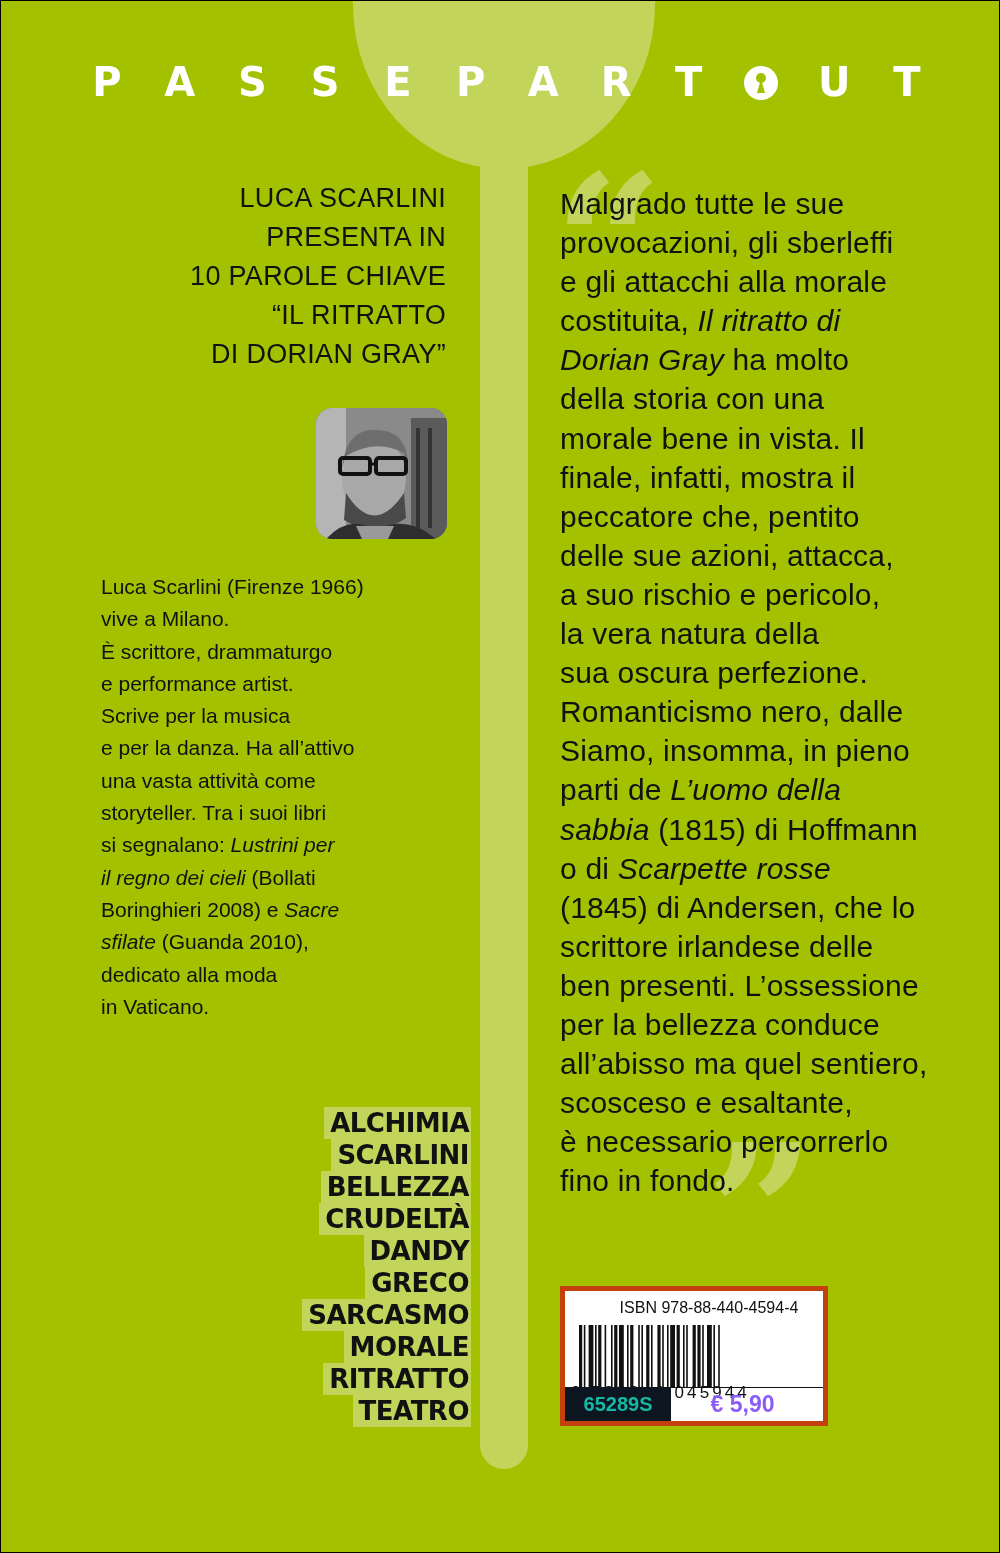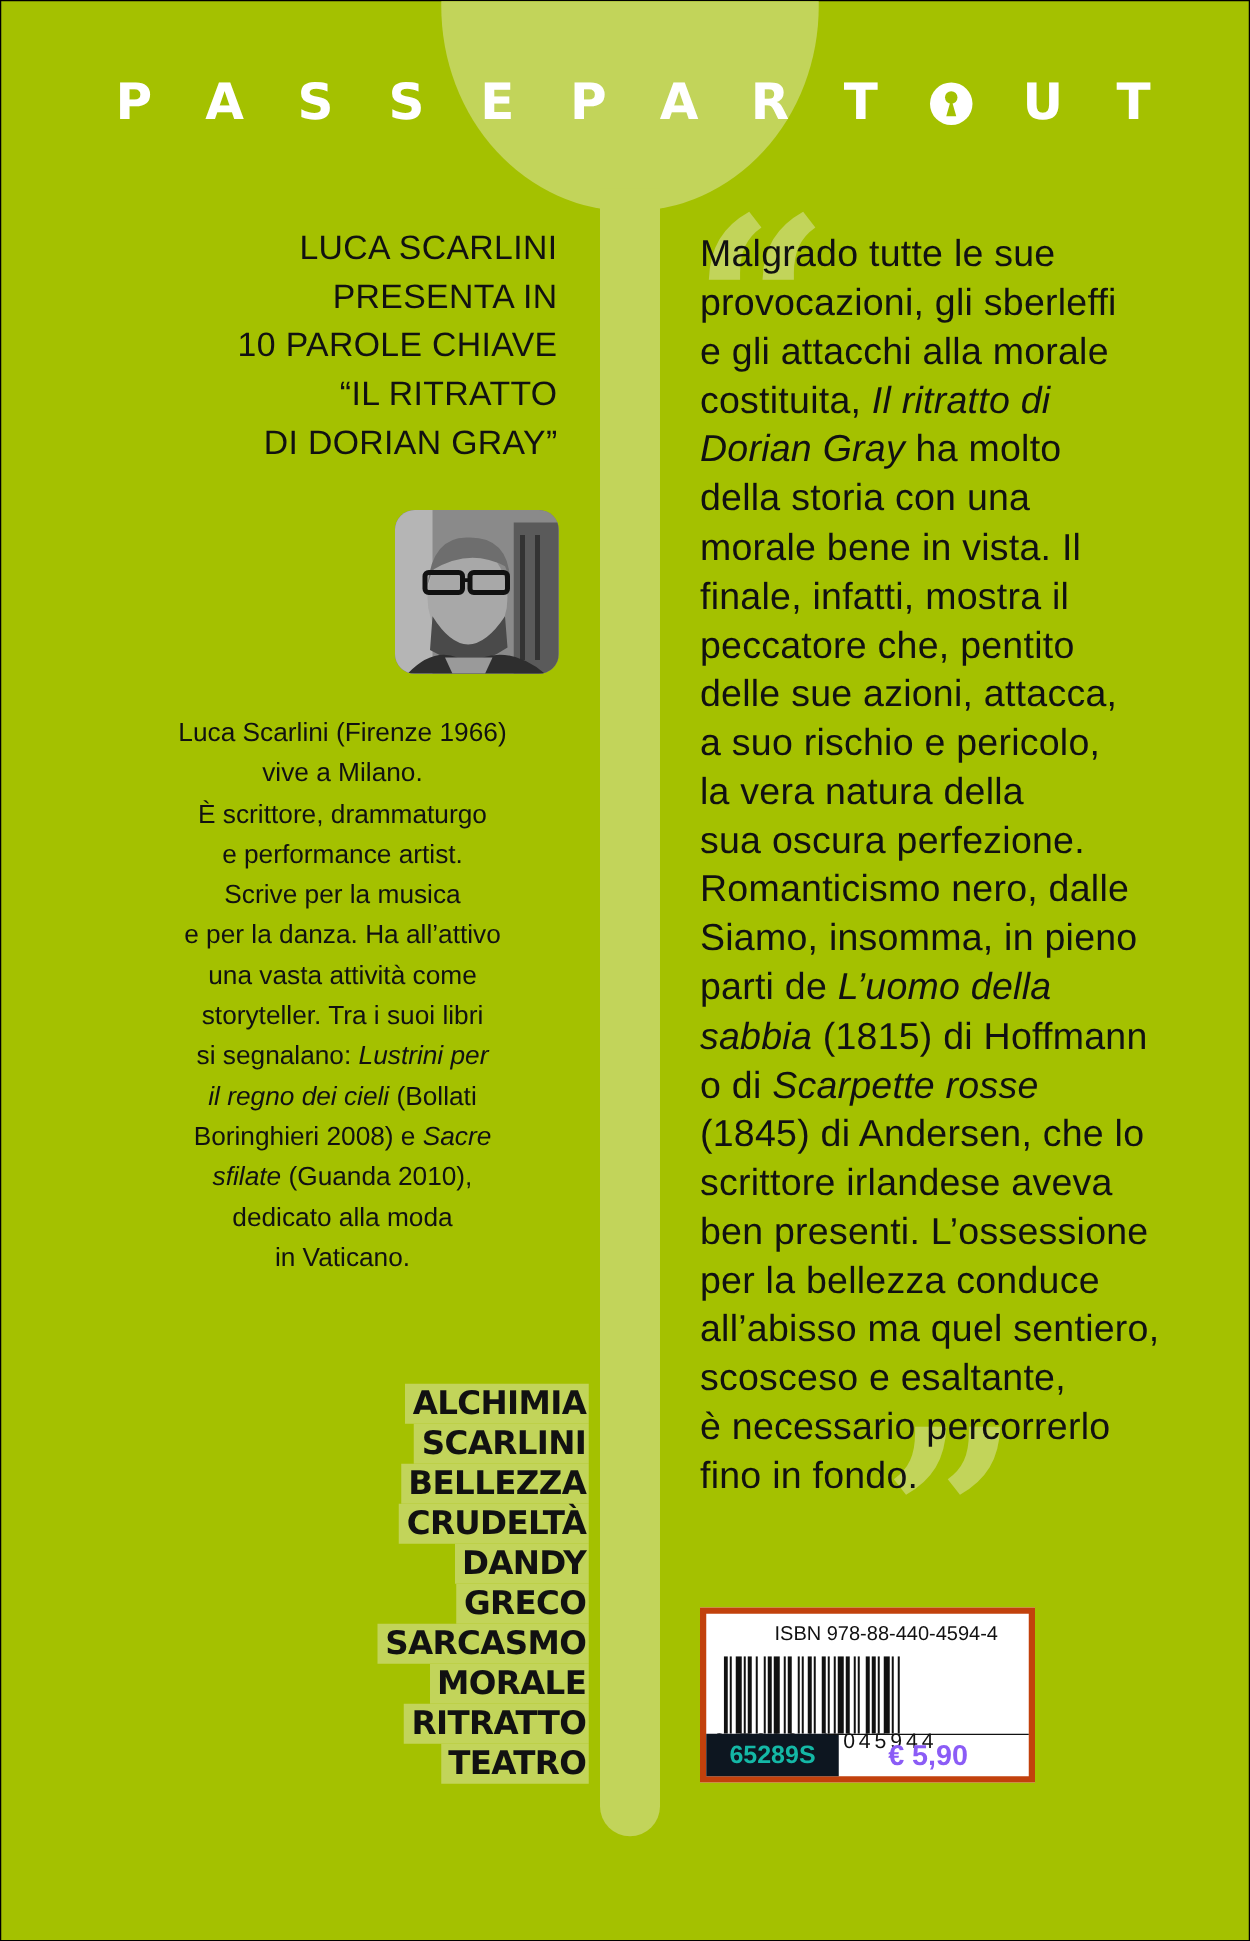--- a/index.html
+++ b/index.html
@@ -43,21 +43,21 @@
   .headline {
     position: absolute; left: 120px; top: 178px; width: 325px;
     text-align: right; font-size: 27px; line-height: 39px; letter-spacing: 0.3px;
     text-transform: none;
   }
   .photo {
     position: absolute; left: 315px; top: 407px; width: 131px; height: 131px;
     border-radius: 16px; overflow: hidden; background: #777;
   }
   .bio {
-    position: absolute; left: 100px; top: 570px; width: 346px; text-align: center;
+    position: absolute; left: 100px; top: 570px; width: 346px; text-align: left;
     font-size: 21px; line-height: 32.3px;
   }
   .bio p { margin: 0; }
   .keywords {
     position: absolute; left: 290px; top: 1106px; width: 180px;
   }
   .kw {
     display: block; text-align: right; font-weight: bold; font-size: 26px;
     line-height: 32px; height: 32px; font-family: "DejaVu Sans", sans-serif;
     letter-spacing: -0.5px;
@@ -195,21 +195,21 @@
       <p>delle sue azioni, attacca,</p>
       <p>a suo rischio e pericolo,</p>
       <p>la vera natura della</p>
       <p>sua oscura perfezione.</p>
       <p>Romanticismo nero, dalle</p>
       <p>Siamo, insomma, in pieno</p>
       <p>parti de <i>L’uomo della</i></p>
       <p><i>sabbia</i> (1815) di Hoffmann</p>
       <p>o di <i>Scarpette rosse</i></p>
       <p>(1845) di Andersen, che lo</p>
-      <p>scrittore irlandese aveva</p>
+      <p>scrittore irlandese delle</p>
       <p>ben presenti. L’ossessione</p>
       <p>per la bellezza conduce</p>
       <p>all’abisso ma quel sentiero,</p>
       <p>scosceso e esaltante,</p>
       <p>è necessario percorrerlo</p>
       <p>fino in fondo.</p>
     </div>
 
   <div class="barcode-box">
     <div class="isbn-text">ISBN 978-88-440-4594-4</div>

